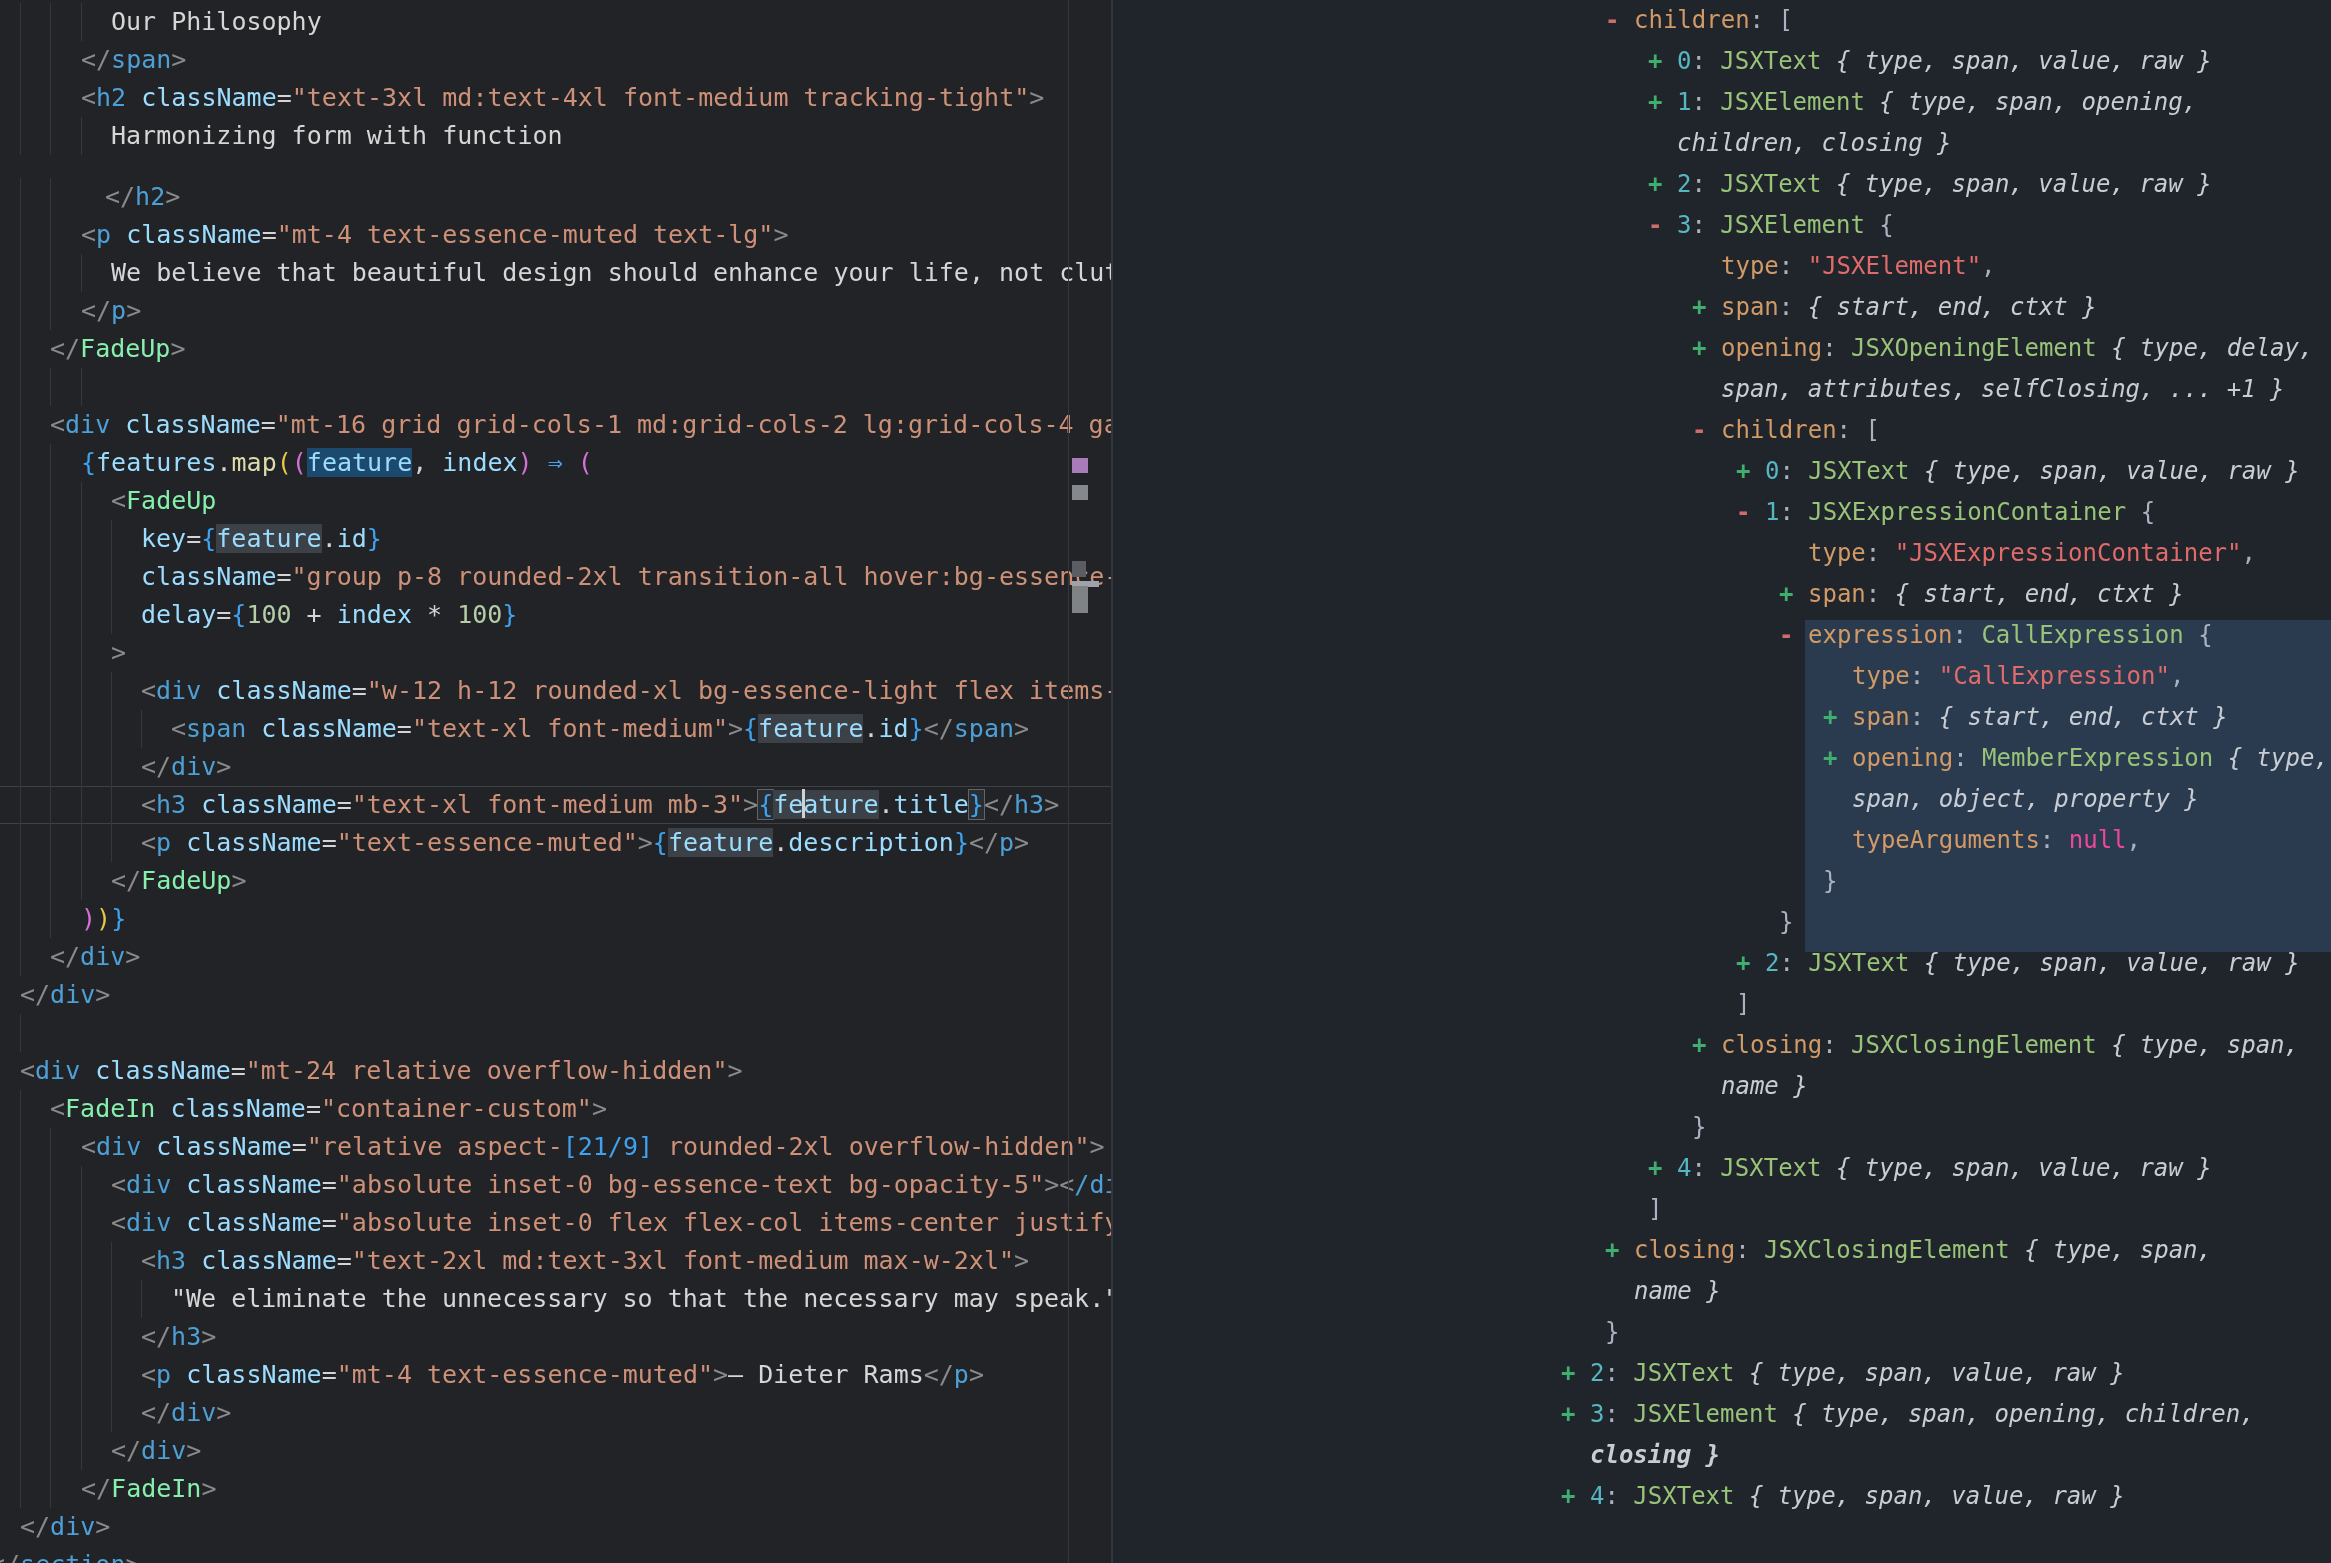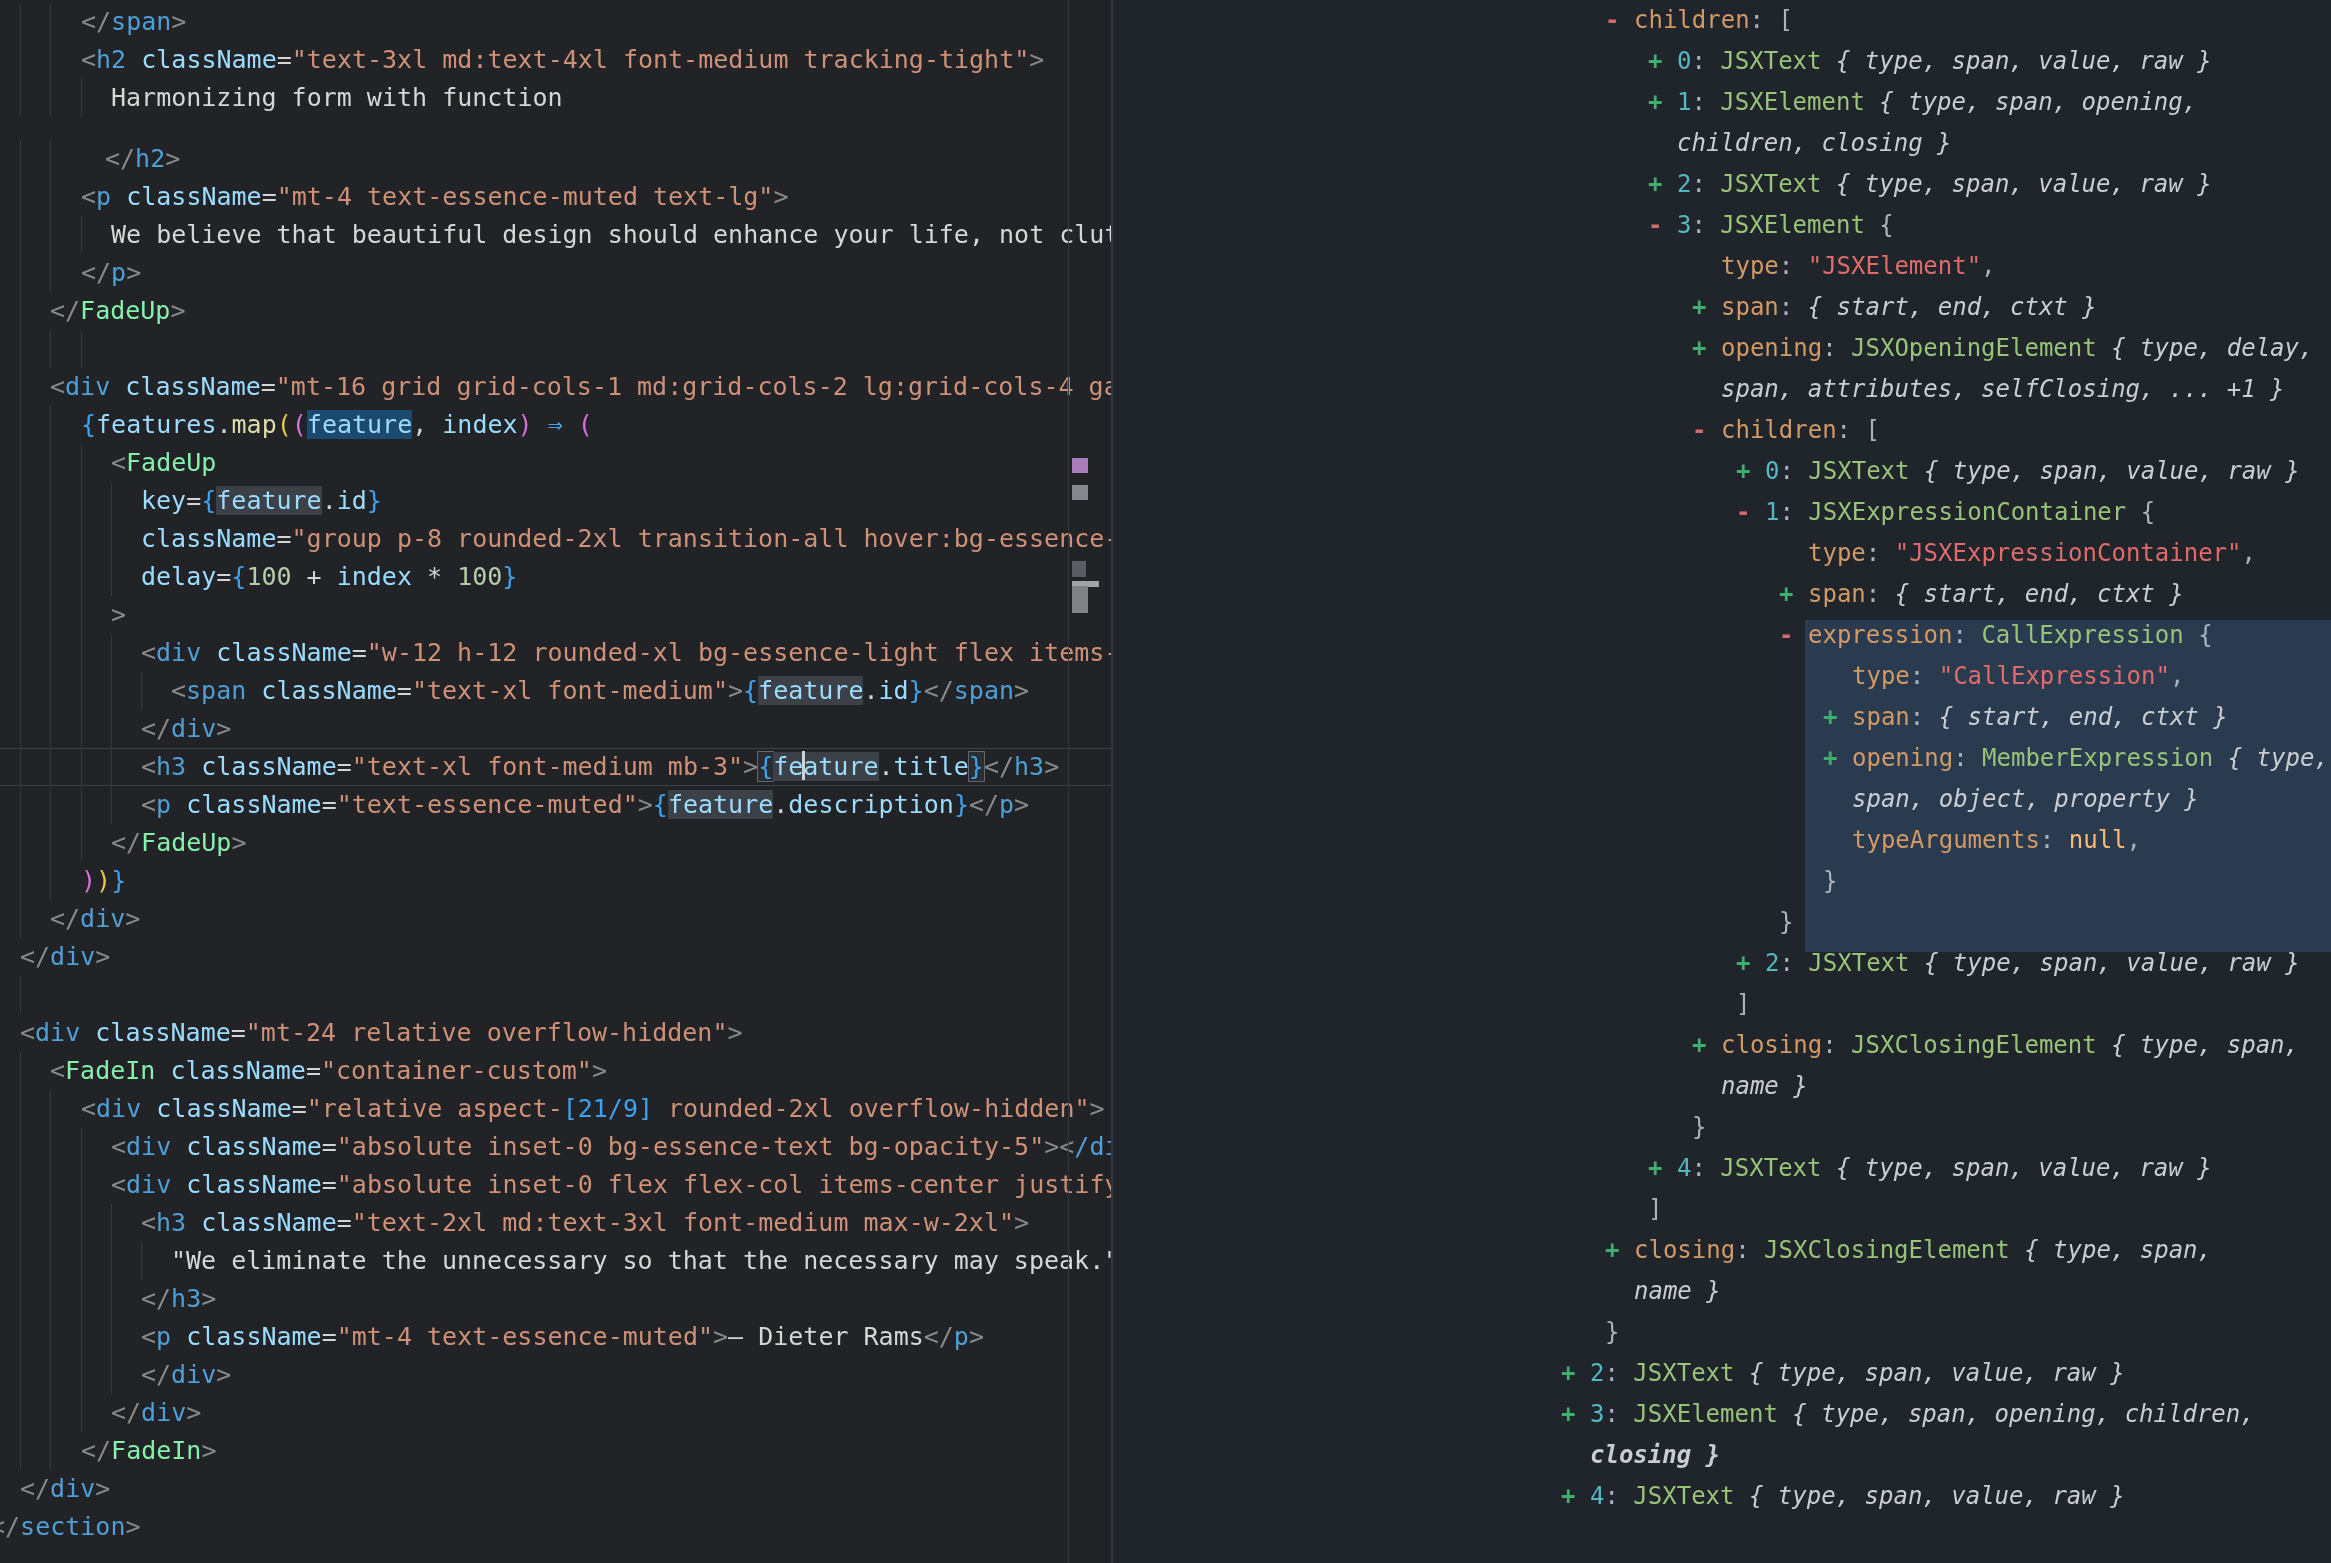--- a/index.html
+++ b/index.html
@@ -48,29 +48,30 @@
   .mk{display:inline-block;width:29px;font-weight:bold;}
   .mk.pm{color:#3fae6e}
   .mk.mm{color:#d06c6c}
   .mk.sp{color:transparent}
   .a-key{color:#d19a66}
   .a-idx{color:#56b6c2}
   .a-typ{color:#98c379}
   .a-pn{color:#abb2bf}
   .a-it{color:#c9cdd3;font-style:italic;}
   .a-sv{color:#df6b6b}
-  .a-nu{color:#fdba74}
+  .a-nu{color:#ec4899}
   #ast-highlight{position:absolute;left:692px;top:620px;right:0;height:332px;
     background:#2b3b4f;z-index:1;}
 </style>
 </head>
 <body>
 
 <div id="code-pane">
   <div id="code-lines">
+      <div class="cl" style="padding-left: 111px;"><span class="g" style="left: 20px;"></span><span class="g" style="left: 50px;"></span><span class="g" style="left: 81px;"></span><span class="s-tx">Our Philosophy</span></div>
       <div class="cl" style="padding-left: 81px;"><span class="g" style="left: 20px;"></span><span class="g" style="left: 50px;"></span><span class="s-pun">&lt;/</span><span class="s-tag">span</span><span class="s-pun">&gt;</span></div>
       <div class="cl" style="padding-left: 81px;"><span class="g" style="left: 20px;"></span><span class="g" style="left: 50px;"></span><span class="s-pun">&lt;</span><span class="s-tag">h2</span><span class="s-tx"> </span><span class="s-at">className</span><span class="s-eq">=</span><span class="s-st">"text-3xl md:text-4xl font-medium tracking-tight"</span><span class="s-pun">&gt;</span></div>
       <div class="cl" style="padding-left: 111px;"><span class="g" style="left: 20px;"></span><span class="g" style="left: 50px;"></span><span class="g" style="left: 81px;"></span><span class="s-tx">Harmonizing form with function</span></div>
       <div class="cl" style="padding-left: 105px; margin-top: 23px;"><span class="g" style="left: 20px;"></span><span class="g" style="left: 50px;"></span><span class="s-pun">&lt;/</span><span class="s-tag">h2</span><span class="s-pun">&gt;</span></div>
       <div class="cl" style="padding-left: 81px;"><span class="g" style="left: 20px;"></span><span class="g" style="left: 50px;"></span><span class="s-pun">&lt;</span><span class="s-tag">p</span><span class="s-tx"> </span><span class="s-at">className</span><span class="s-eq">=</span><span class="s-st">"mt-4 text-essence-muted text-lg"</span><span class="s-pun">&gt;</span></div>
       <div class="cl" style="padding-left: 111px;"><span class="g" style="left: 20px;"></span><span class="g" style="left: 50px;"></span><span class="g" style="left: 81px;"></span><span class="s-tx">We believe that beautiful design should enhance your life, not clutter it.</span></div>
       <div class="cl" style="padding-left: 81px;"><span class="g" style="left: 20px;"></span><span class="g" style="left: 50px;"></span><span class="s-pun">&lt;/</span><span class="s-tag">p</span><span class="s-pun">&gt;</span></div>
       <div class="cl" style="padding-left: 50px;"><span class="g" style="left: 20px;"></span><span class="s-pun">&lt;/</span><span class="s-cmp">FadeUp</span><span class="s-pun">&gt;</span></div>
       <div class="cl" style="padding-left: 111px;"><span class="g" style="left: 20px;"></span><span class="g" style="left: 50px;"></span><span class="g" style="left: 81px;"></span></div>
       <div class="cl" style="padding-left: 50px;"><span class="g" style="left: 20px;"></span><span class="s-pun">&lt;</span><span class="s-tag">div</span><span class="s-tx"> </span><span class="s-at">className</span><span class="s-eq">=</span><span class="s-st">"mt-16 grid grid-cols-1 md:grid-cols-2 lg:grid-cols-4 gap-8"</span></div>

